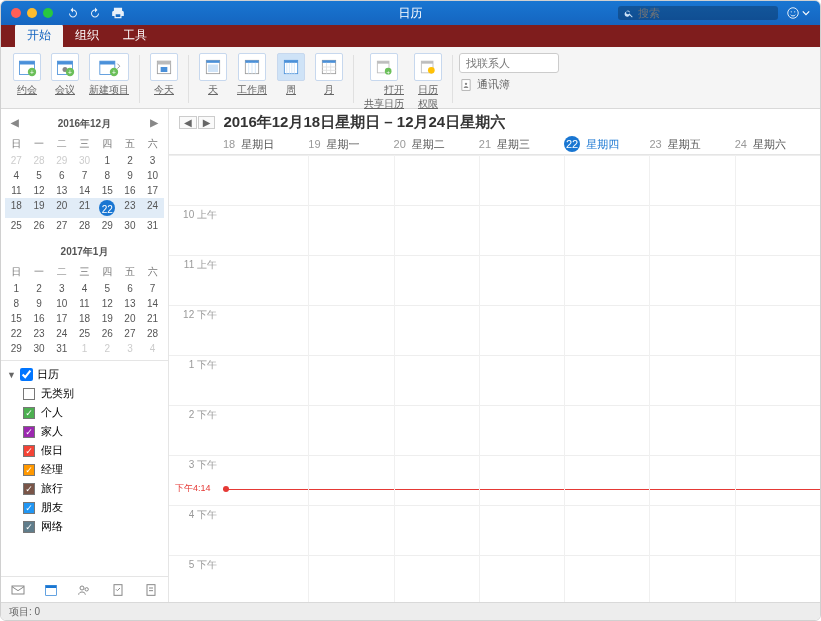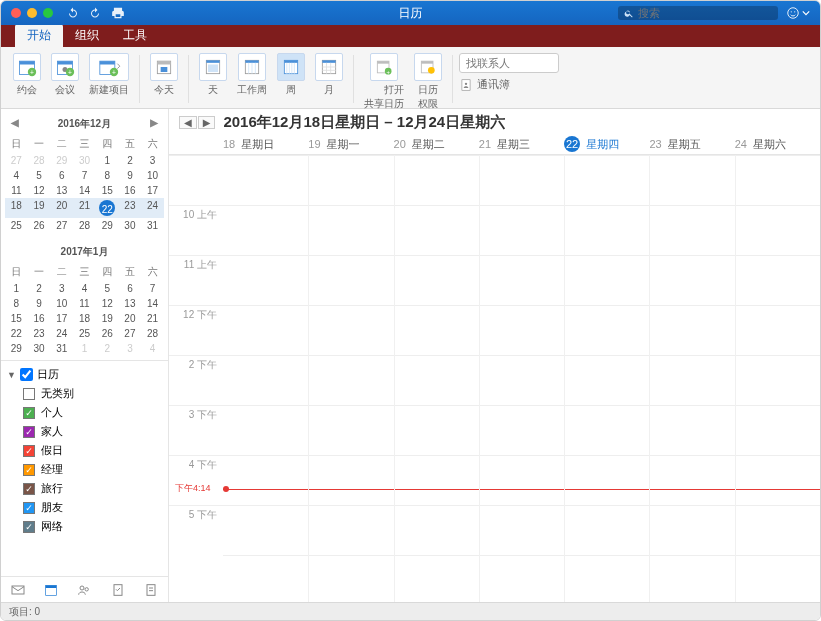--- a/index.html
+++ b/index.html
@@ -19,21 +19,21 @@
 .help-wrap { margin-right: 10px; display: flex; align-items: center; gap: 2px; }
 .help-wrap svg { fill: #fff; }
 
 
 .tabs { height: 22px; background: #7f1d1d; display: flex; align-items: flex-end; padding-left: 14px; }
 .tab { padding: 3px 12px; color: #fff; font-size: 12px; cursor: pointer; }
 .tab.active { background: #f5f5f5; color: #1565c0; border-radius: 3px 3px 0 0; }
 
 
 .ribbon { height: 62px; background: #f5f5f5; border-bottom: 1px solid #d9d9d9; display: flex; align-items: flex-start; padding: 4px 8px; gap: 2px; }
-.rbtn { display: flex; flex-direction: column; align-items: center; gap: 2px; padding: 2px 4px; font-size: 10px; color: #666; cursor: pointer; }
+.rbtn { display: flex; flex-direction: column; align-items: center; gap: 2px; padding: 2px 4px; font-size: 10px; color: #666; cursor: pointer; text-decoration: underline; }
 .rbtn .ricon { width: 28px; height: 28px; display: flex; align-items: center; justify-content: center; background: #fff; border: 1px solid #c7d8ee; border-radius: 2px; }
 .rbtn.wide .ricon { width: 40px; }
 .rvsep { width: 1px; height: 48px; background: #e0e0e0; margin: 4px 4px; }
 .rinput { border: 1px solid #ccc; border-radius: 3px; padding: 2px 6px; font-size: 11px; width: 100px; height: 20px; }
 
 
 .main { display: flex; height: calc(100% - 24px - 22px - 62px - 18px); }
 .side { width: 168px; border-right: 1px solid #e5e5e5; display: flex; flex-direction: column; }
 .content { flex: 1; display: flex; flex-direction: column; }
 
@@ -486,20 +486,21 @@
           </div>
         </div>
     </div>
     <div class="grid-wrap">
       <div class="grid">
         <div class="timecol" id="timecol">
             <div></div>
             <div>10 上午</div>
             <div>11 上午</div>
             <div>12 下午</div>
+            <div>1 下午</div>
             <div>2 下午</div>
             <div>3 下午</div>
             <div>4 下午</div>
             <div>5 下午</div>
           </div>
         <div class="dayscols" id="dayscols">
           <div class="nowline">
             <span class="nowlabel">下午4:14</span>
           </div>
         <div class="row"></div>

